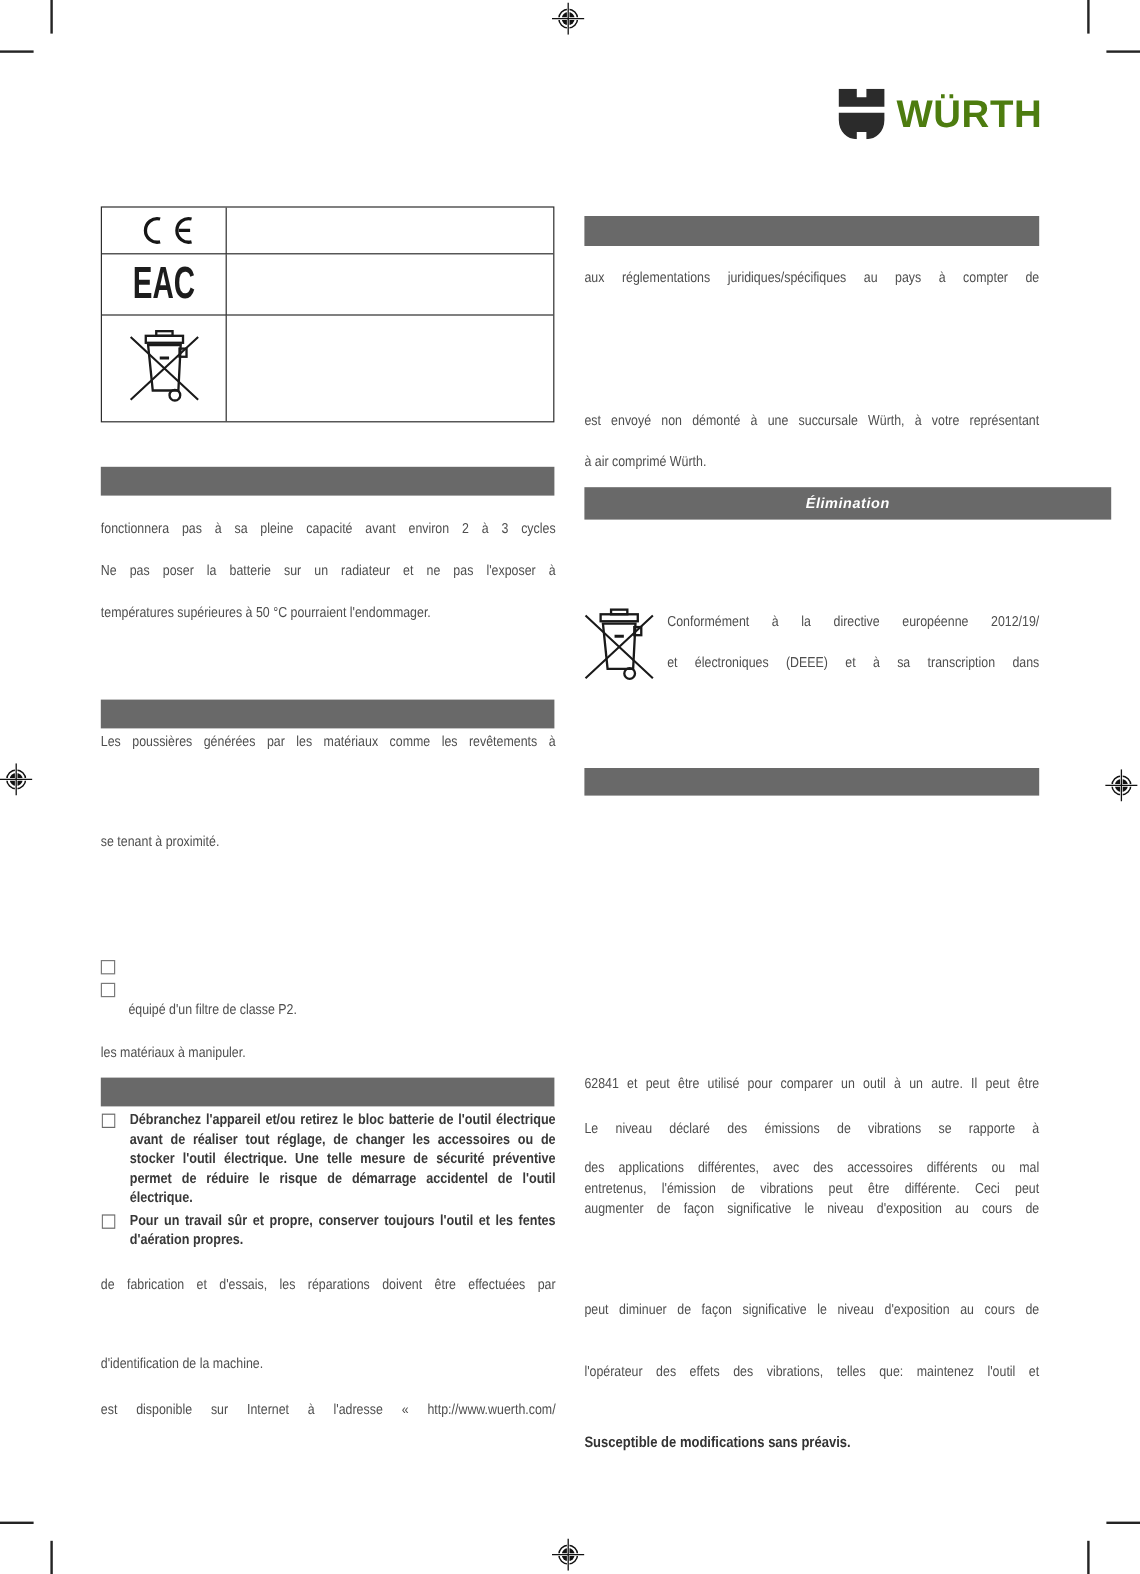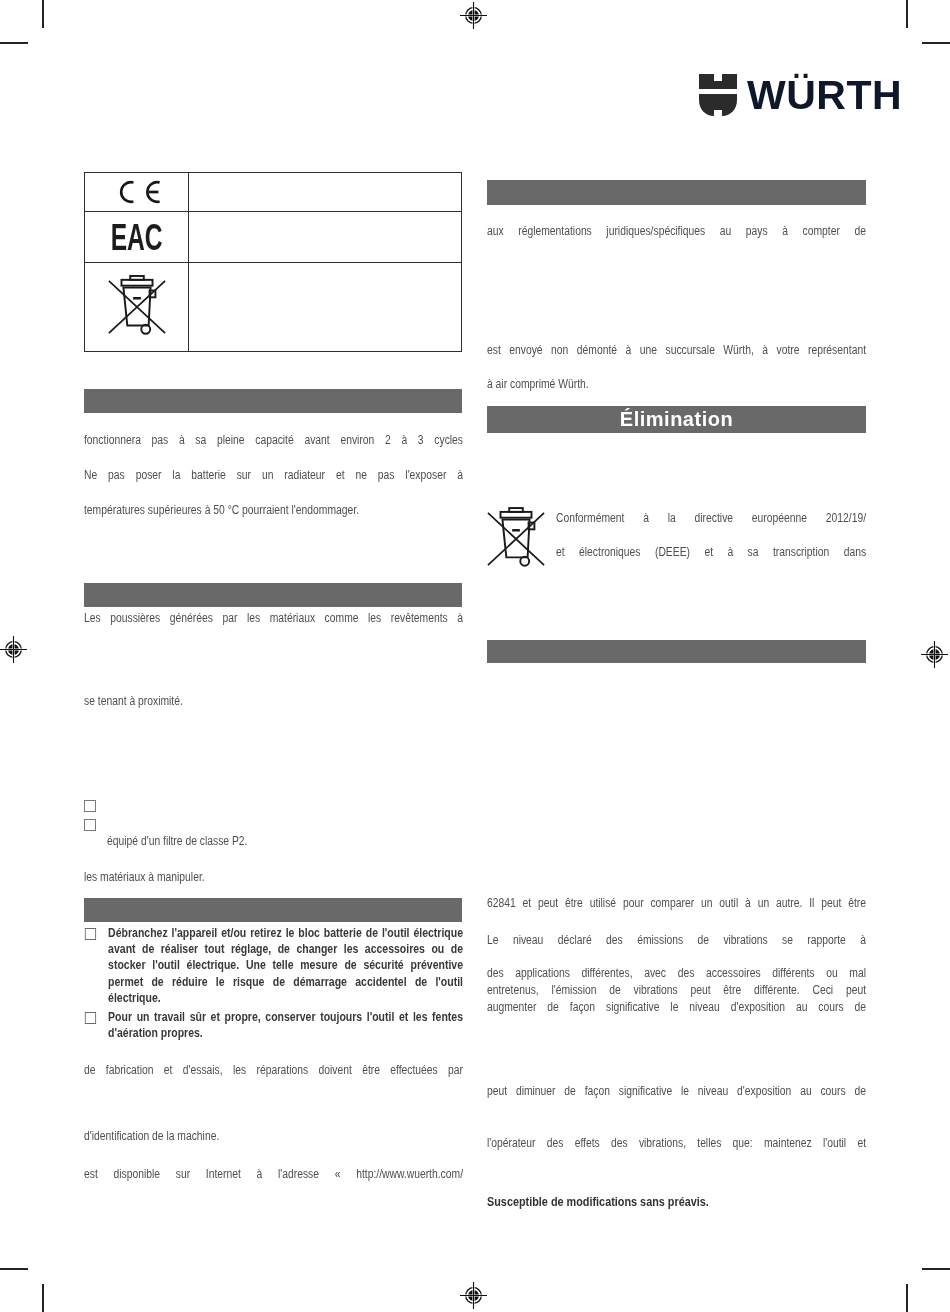--- a/index.html
+++ b/index.html
@@ -5,34 +5,34 @@
   html,body { margin:0; padding:0; background:#ffffff; }
   .page {
     position:relative; width:950px; height:1312px; background:#fff;
     font-family:"Liberation Sans","DejaVu Sans",sans-serif; overflow:hidden;
   }
   
   .cmark { position:absolute; background:#242424; }
   .regmark { position:absolute; width:27px; height:27px; }
   
   .logo { position:absolute; left:698px; top:74px; display:flex; align-items:center; gap:9px; }
-  .logo-text { font-size:41px; font-weight:bold; color:#0f172a; letter-spacing:0.5px; line-height:40px; }
+  .logo-text { font-size:32px; font-weight:bold; color:#4d7c0f; letter-spacing:0.5px; line-height:40px; }
   
   .sym-table { position:absolute; left:84px; top:172px; width:378px; height:180px;
     border:1.3px solid #2e2e2e; box-sizing:border-box;
     display:grid; grid-template-columns:104px 1fr; grid-template-rows:39px 51px 1fr; }
   .sym-cell { border-right:1.3px solid #2e2e2e; border-bottom:1.3px solid #2e2e2e;
     display:flex; align-items:center; justify-content:center; }
   .sym-desc { border-bottom:1.3px solid #2e2e2e; }
   .row3 { border-bottom:none; }
   .eac-text { font-size:30px; font-weight:bold; color:#1c1c1c; transform:scale(0.82,1.25); letter-spacing:0px; }
   
   .bar { position:absolute; background:#696969; color:#fff; overflow:hidden; }
-  .elim { left:487px; top:406px; width:379px; height:27px; text-align:center;
-    font-weight:bold; font-size:20px; line-height:26px; letter-spacing:0.5px; }
+  .elim { left:487px; top:406px; width:439px; height:27px; text-align:center;
+    font-weight:bold; font-size:12px; line-height:26px; letter-spacing:0.5px;font-style:italic; }
   
   .ln { position:absolute; font-size:12px; line-height:13px; color:#4e4e4e; white-space:nowrap;
     width:440px; transform:scaleX(0.8614); transform-origin:0 0;
     text-align:justify; text-align-last:justify; }
   .ln-l { left:84px; } .ln-r { left:487px; }
   .short { text-align-last:left; }
   .weee-t { left:556px; width:360px; }
   
   .bullet { position:absolute; left:84px; width:440px; transform:scaleX(0.8614); transform-origin:0 0;
     color:#383838; font-weight:bold; font-size:12.2px; line-height:16.2px;

